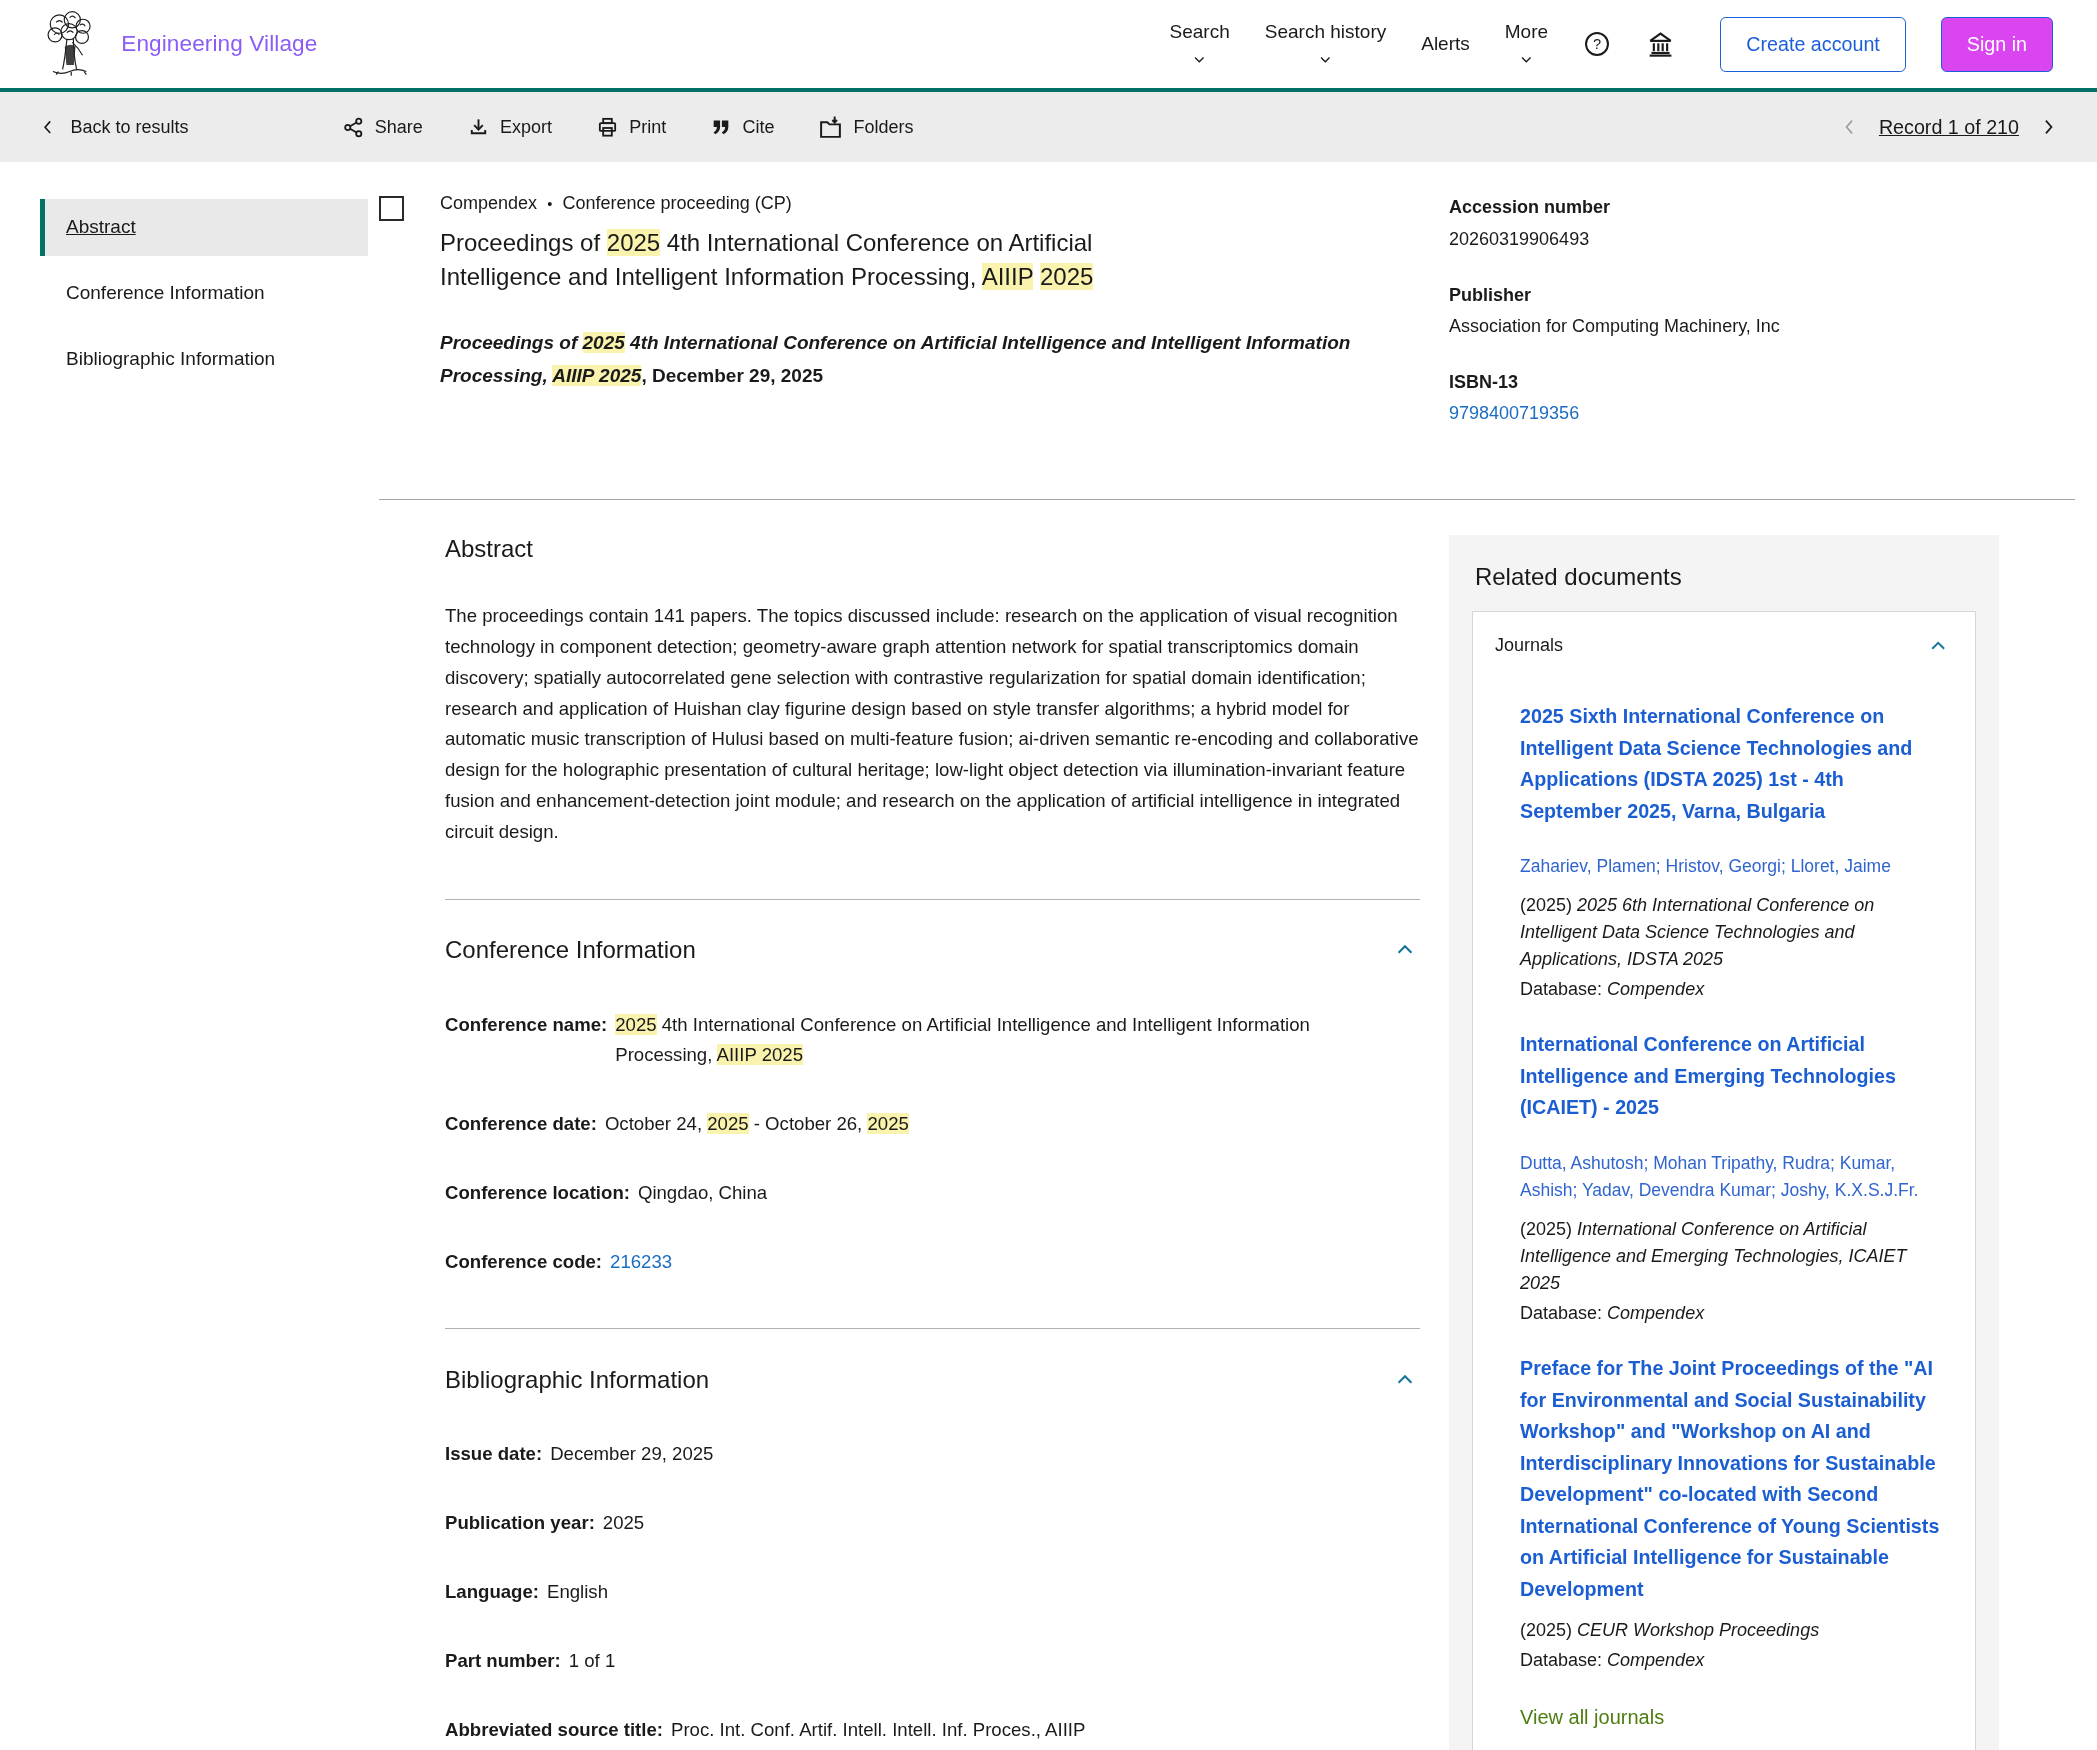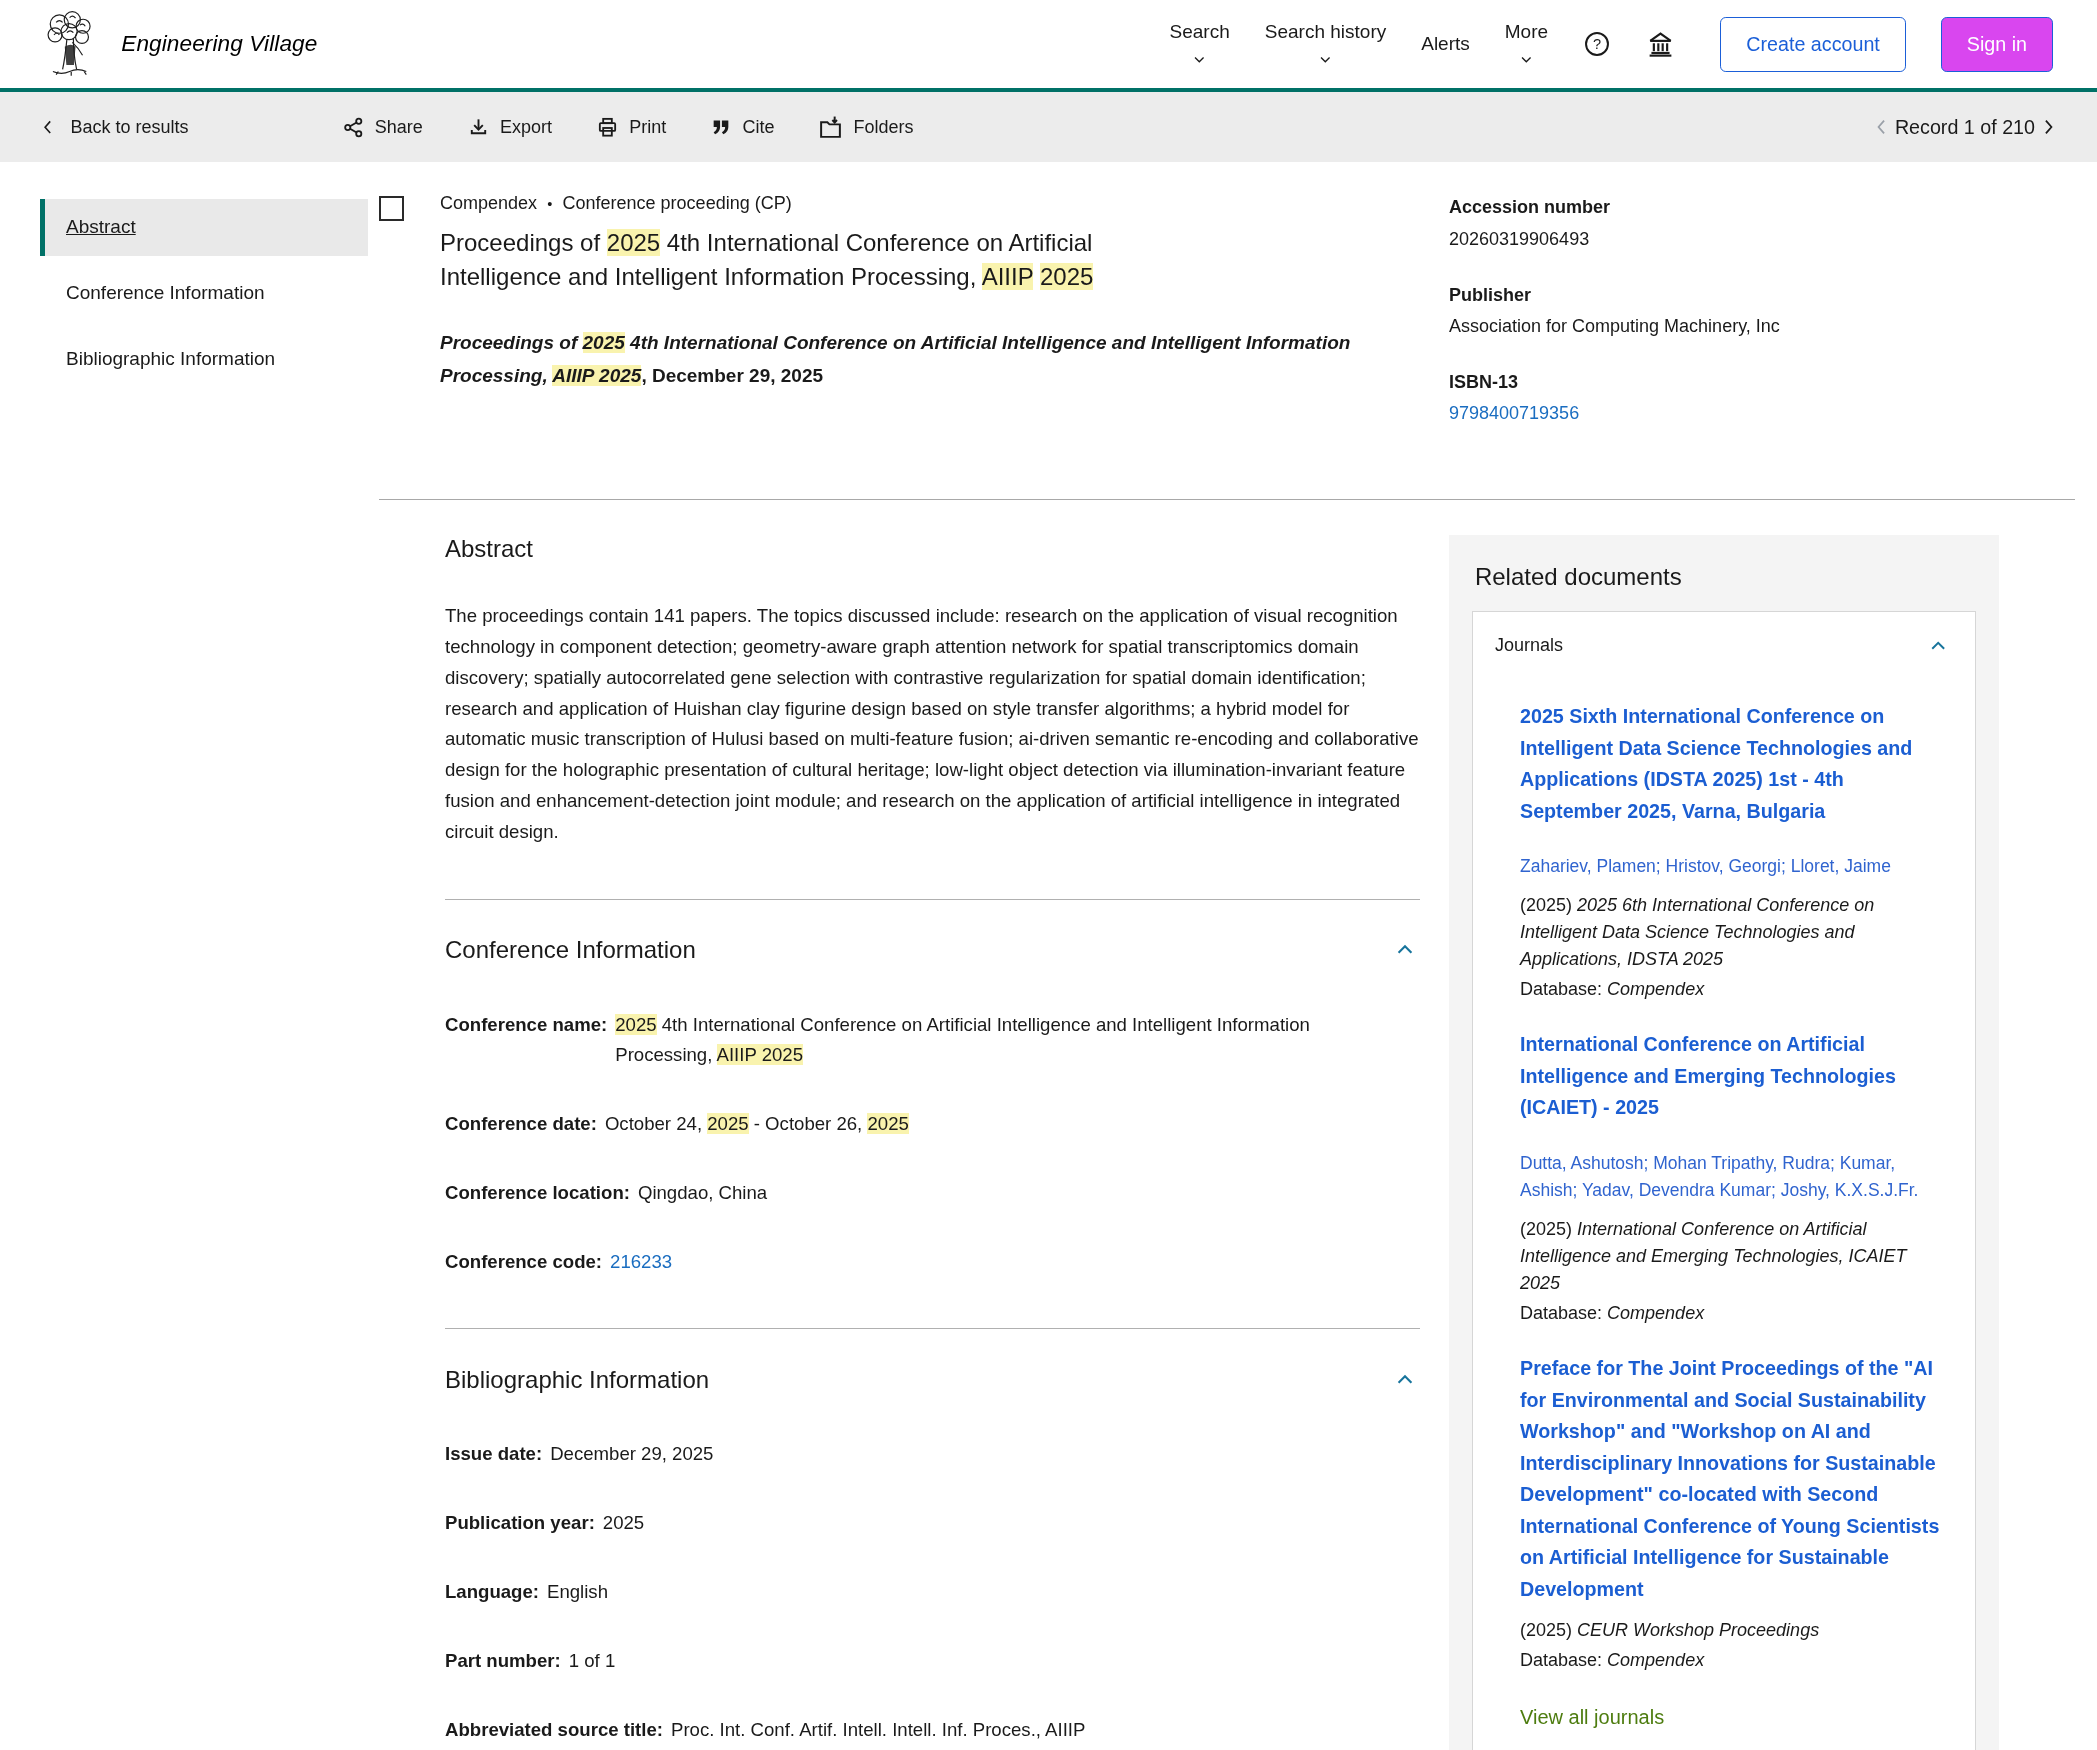--- a/index.html
+++ b/index.html
@@ -13,37 +13,37 @@
   .hl { background:#f9f3ae; }
   .upright { font-style:normal; }
 
   
   .header {
     height:92px; display:flex; align-items:center;
     padding:0 44px 0 40px; border-bottom:4.4px solid #007167;
   }
   .brand { display:flex; align-items:center; gap:22px; }
   .brand-logo svg { height:70px; width:auto; }
-  .brand-name { color:#000000; font-size:22.6px; letter-spacing:0.1px;font-style:italic; }
+  .brand-name { color:#8b5cf6; font-size:22.6px; letter-spacing:0.1px; }
   .hnav { margin-left:auto; display:flex; align-items:center; gap:35px; font-size:19px; }
   .hnav-item { display:flex; align-items:center; gap:8.7px; cursor:pointer;flex-direction:column; }
   .hicon { color:#1a1a1a; }
   .btn { font-size:19.7px; border-radius:5.8px; padding:0 25px; height:55px; display:flex; align-items:center; cursor:pointer; }
   .btn-outline { border:1.5px solid #1b5fd8; color:#1b5fd8; background:#fff; margin-left:10.2px; }
   .btn-fill { background:#d946ef; color:#fff; border:1.5px solid #1b5fd8; }
 
   
   .toolbar {
     height:70px; background:#ececec; display:flex; align-items:center;
     padding:0 40px; font-size:18px;
   }
   .tb-back { display:flex; align-items:center; gap:13px; cursor:pointer; }
   .tb-actions { display:flex; align-items:center; gap:44px; margin-left:153px; }
   .tb-item { display:flex; align-items:center; gap:10.2px; cursor:pointer;justify-content:space-between; }
-  .tb-recnav { margin-left:auto; display:flex; align-items:center; gap:3px; font-size:19.7px; }
+  .tb-recnav { margin-left:auto; display:flex; align-items:center; gap:19px; font-size:19.7px;text-decoration:underline; }
   .chev-dis { color:#9aa0a8; }
 
   
   .layout { display:flex; padding:31px 22px 0 40px; align-items:flex-start; }
   .sidebar { width:328px; flex-shrink:0; padding-top:5.8px; }
   .side-item { font-size:19px; padding:17.5px 0 17.5px 21px; border-left:5.1px solid transparent; margin-bottom:8.7px; cursor:pointer; }
   .side-item.active { background:#e9e9e9; border-left-color:#007167; text-decoration:underline; }
 
   .content { flex:1; min-width:0; padding-left:11px; }
 

